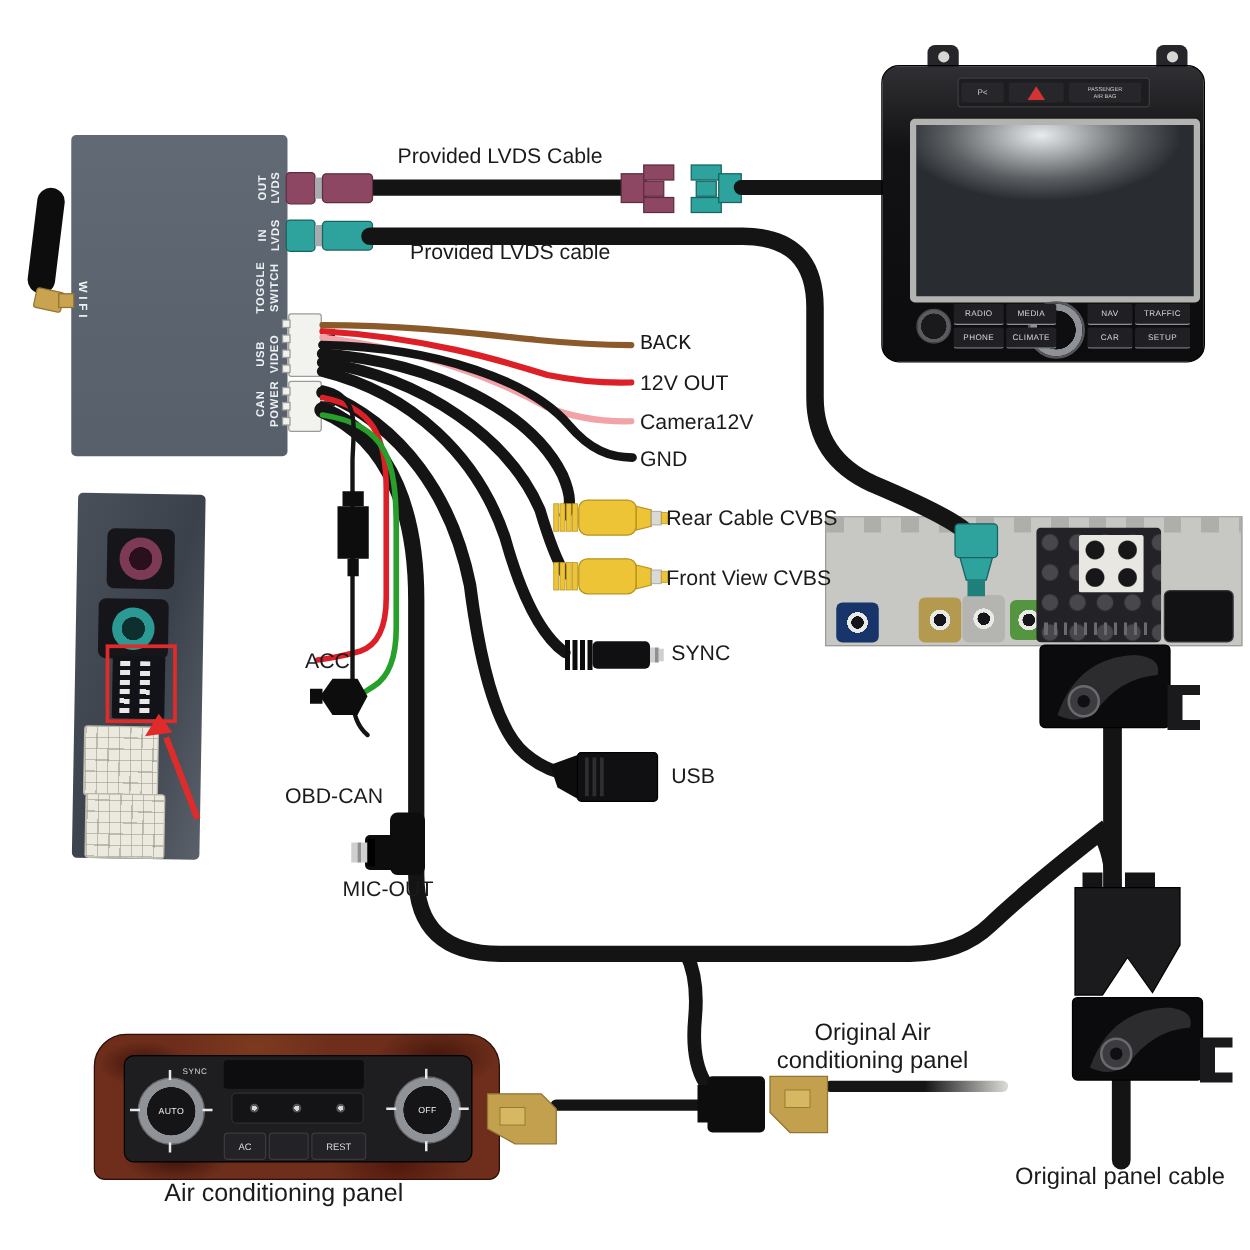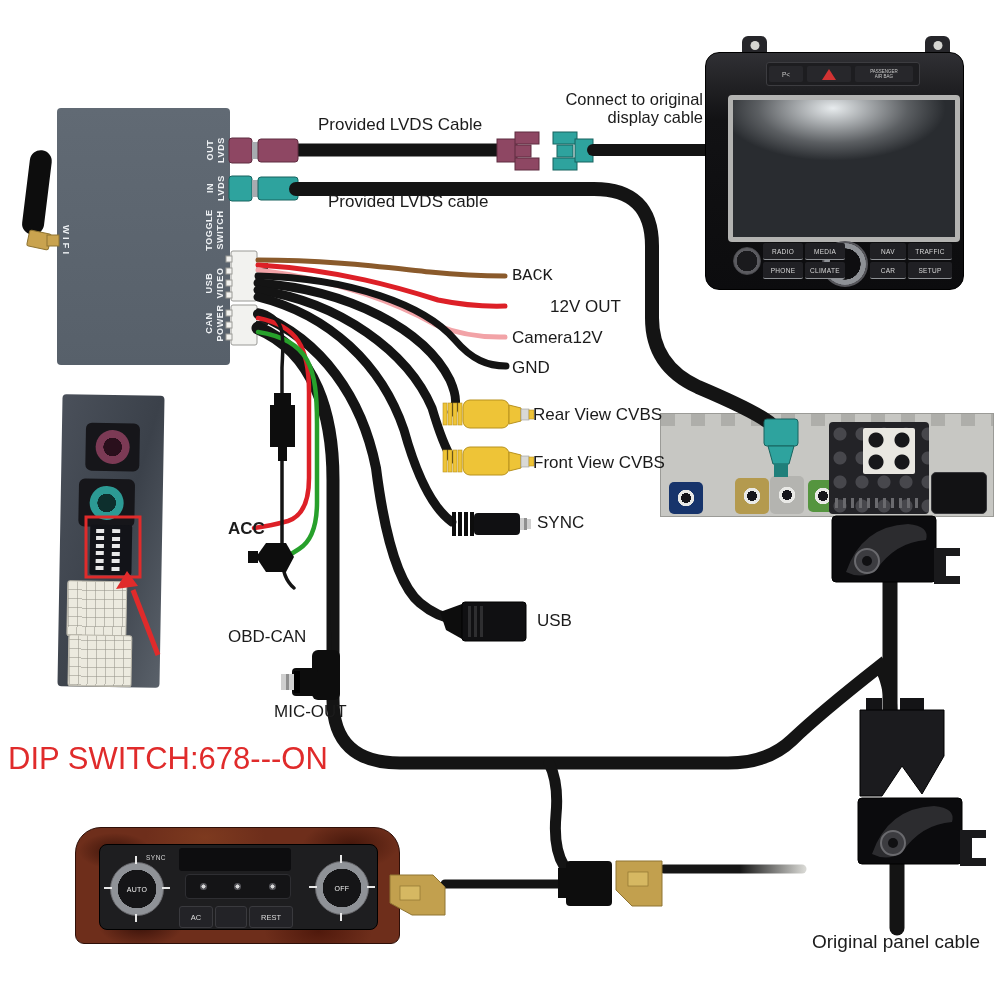--- a/index.html
+++ b/index.html
@@ -400,34 +400,34 @@
     <div class="hbtn" style="left:110px;top:209px;width:40px;">MEDIA</div>
     <div class="hbtn" style="left:175px;top:209px;width:36px;">NAV</div>
     <div class="hbtn" style="left:213px;top:209px;width:44px;">TRAFFIC</div>
     <div class="hbtn" style="left:68px;top:228px;width:40px;">PHONE</div>
     <div class="hbtn" style="left:110px;top:228px;width:40px;">CLIMATE</div>
     <div class="hbtn" style="left:175px;top:228px;width:36px;">CAR</div>
     <div class="hbtn" style="left:213px;top:228px;width:44px;">SETUP</div>
   </div>
 
   <div class="lbl" style="left:318px;top:115px;">Provided LVDS Cable</div>
-  <div class="lbl" style="left:545px;top:91px;width:158px;text-align:right;font-size:16.5px;line-height:17.5px;">
-    <div>Connect to original</div>
-    <div>display cable</div>
-  </div>
   <div class="lbl" style="left:328px;top:192px;">Provided LVDS cable</div>
   <div class="lbl" style="left:512px;top:266px;font-family:Liberation Mono, monospace;">BACK</div>
-  <div class="lbl" style="left:512px;top:297px;margin-left:38px;">12V OUT</div>
+  <div class="lbl" style="left:512px;top:297px;">12V OUT</div>
   <div class="lbl" style="left:512px;top:328px;">Camera12V</div>
   <div class="lbl" style="left:512px;top:358px;">GND</div>
-  <div class="lbl" style="left:533px;top:405px;">Rear View CVBS</div>
+  <div class="lbl" style="left:533px;top:405px;">Rear Cable CVBS</div>
   <div class="lbl" style="left:533px;top:453px;">Front View CVBS</div>
   <div class="lbl" style="left:537px;top:513px;">SYNC</div>
   <div class="lbl" style="left:537px;top:611px;">USB</div>
-  <div class="lbl" style="left:228px;top:519px;font-weight:bold;">ACC</div>
+  <div class="lbl" style="left:244px;top:519px;">ACC</div>
   <div class="lbl" style="left:228px;top:579px;margin-top:48px;">OBD-CAN</div>
   <div class="lbl" style="left:274px;top:702px;">MIC-OUT</div>
 
-  <div id="note">DIP SWITCH:678---ON</div>
-
+
+  <div class="cap" style="left:618px;top:816px;width:160px;line-height:22px;">
+    <div>Original  Air</div>
+    <div>conditioning panel</div>
+  </div>
+  <div class="cap" style="left:122px;top:944px;width:210px;font-size:20px;">Air conditioning panel</div>
   <div class="cap" style="left:806px;top:931px;width:180px;">Original panel cable</div>
 
 </div>
 
 </body></html>

